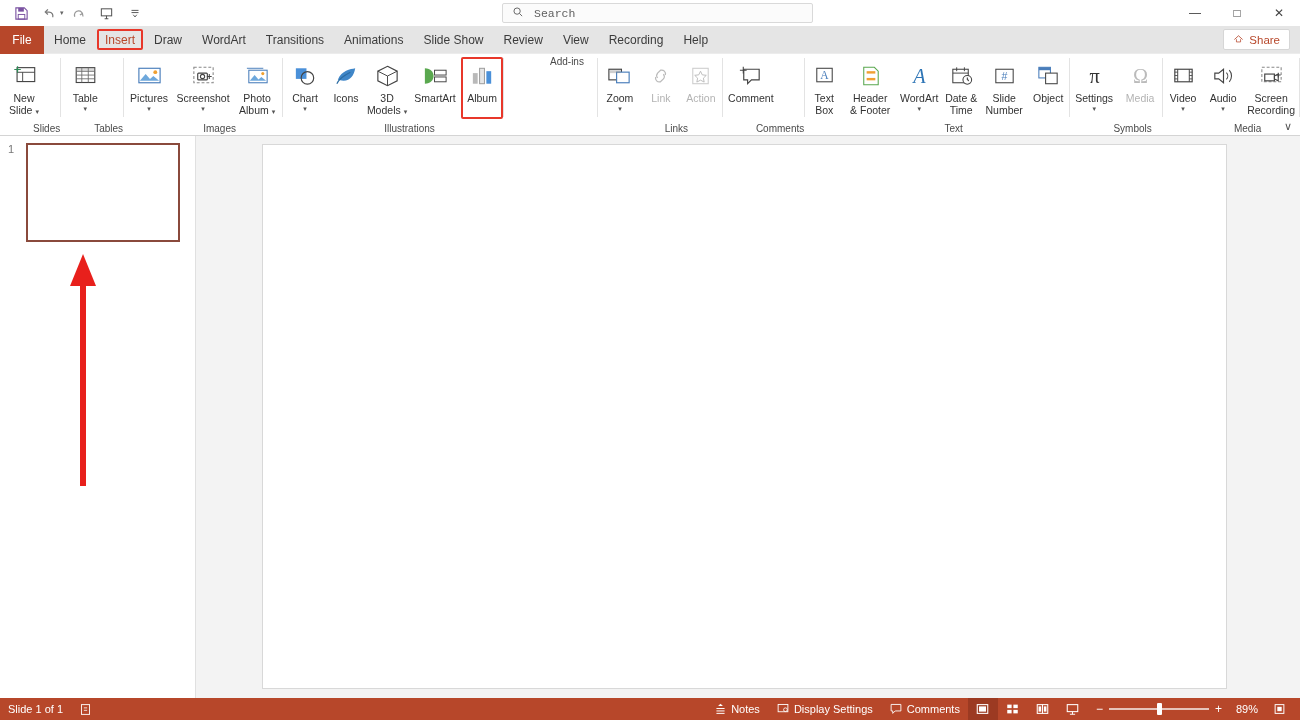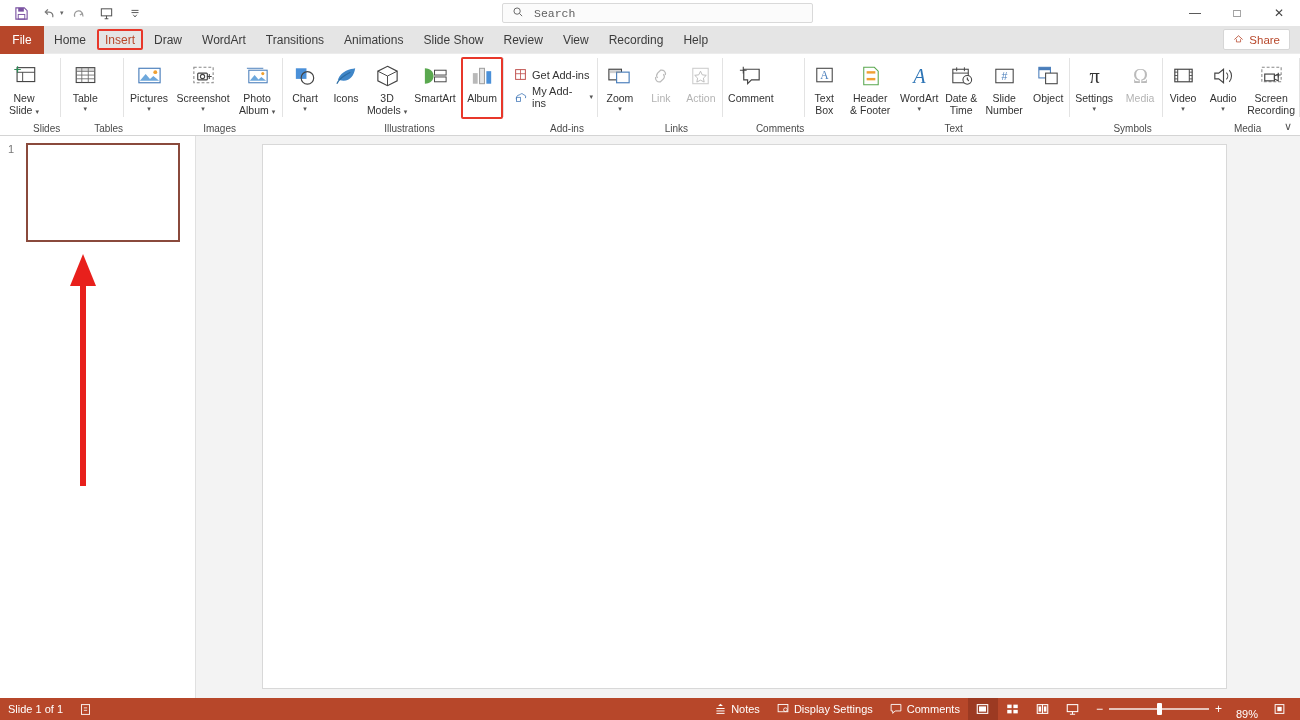--- a/index.html
+++ b/index.html
@@ -121,21 +121,21 @@
     background: #f3f3f3;
   }
   .slide-canvas {
     position: absolute; left: 66px; top: 8px; width: 965px; height: 545px;
     background: #ffffff; border: 1px solid #d8d8d8;
   }
 
   
   .statusbar {
     position: absolute; left: 0; bottom: 0; width: 1300px; height: 22px;
-    background: #b7472a; color: #fff; display: flex; align-items: flex-end;
+    background: #b7472a; color: #fff; display: flex; align-items: center;
     font-size: 11px;
   }
   .sb-item { display: flex; align-items: center; gap: 4px; height: 22px; padding: 0 8px; }
   .sb-spacer { flex: 1; }
   .view-btn {
     width: 30px; height: 22px; display: flex; align-items: center; justify-content: center;
     font-size: 12px;
   }
   .view-btn.active { background: #9c3a22; }
   .zoom-slider {
@@ -358,41 +358,20 @@
               </svg>
           </span>
           <span class="lbl" style="width:44px">Album</span>
         </div>
       </div>
       <div class="group-label">Illustrations</div>
     </div>
     <div class="group-sep"></div>
 
     <div class="group" style="width:98px">
-      <div class="group-items" style="flex-direction:column; padding-top:10px; padding-left:6px">
-        <div class="btn-sm">
-          <span>
-            <svg width="13" height="13" viewBox="0 0 16 16">
-                <rect x="2" y="2" width="12" height="12" fill="none" stroke="#c0504d" stroke-width="1.2"></rect>
-                <path d="M2 7h12M8 2v12" stroke="#c0504d" stroke-width="1"></path>
-              </svg>
-          </span>
-          <span>Get Add-ins</span>
-        </div>
-        <div class="btn-sm">
-          <span>
-            <svg width="13" height="13" viewBox="0 0 16 16">
-                <path d="M3 12c-1-3 1-6 4-6 1-2 4-2 5 0 2 0 3 2 2 4" fill="none" stroke="#4a7ebb" stroke-width="1.1"></path>
-                <rect x="3" y="9" width="5" height="5" fill="none" stroke="#4a7ebb" stroke-width="1"></rect>
-              </svg>
-          </span>
-          <span>My Add-ins</span>
-          <span class="caret">▾</span>
-        </div>
-      </div>
       <div class="group-label">Add-ins</div>
     </div>
     <div class="group-sep"></div>
 
     <div class="group">
       <div class="group-items">
         <div class="btn" style="width:44px">
           <span class="ic">
             <svg width="27" height="24" viewBox="0 0 28 24">
                 <rect x="3" y="5" width="13" height="11" fill="none" stroke="#444" stroke-width="1.2"></rect>

